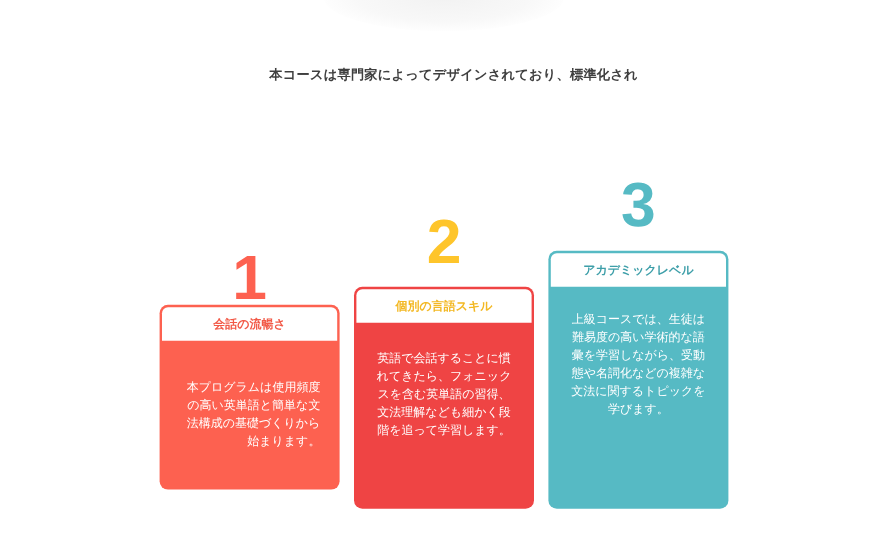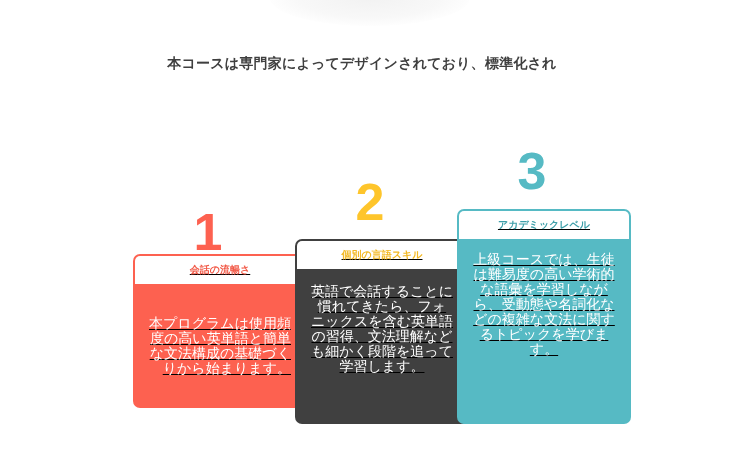--- a/index.html
+++ b/index.html
@@ -7,47 +7,47 @@
     width: 740px; height: 465px; position: relative; overflow: hidden;
     background: #ffffff;
     font-family: "DejaVu Sans", "Liberation Sans", sans-serif;
   }
   .top-glow {
     position: absolute; left: 270px; top: -30px; width: 200px; height: 56px;
     border-radius: 50%;
     background: radial-gradient(ellipse at center, #f2f2f2 0%, #f8f8f8 50%, rgba(255,255,255,0) 75%);
   }
   .intro {
-    position: absolute; left: 142px; top: 53px; width: 440px;
-    text-align: center; font-size: 14px; line-height: 20px; font-weight: bold;
+    position: absolute; left: 158px; top: 53px; width: 440px;
+    text-align: center; font-size: 11px; line-height: 20px; font-weight: bold;
     color: #3f3f3f; letter-spacing: 0.2px;
   }
   .level-num {
     position: absolute; width: 150px; text-align: center;
     font-family: "Liberation Sans", sans-serif; font-weight: bold;
     font-size: 52px; line-height: 52px;
   }
   .card {
-    position: absolute; width: 174px; border-radius: 7px;
-    box-sizing: border-box; overflow: hidden; text-decoration: underline;
+    position: absolute; width: 150px; border-radius: 7px;
+    box-sizing: border-box; overflow: hidden;
   }
   .card-header {
     background: #ffffff; height: 28px; margin: 2px 2px 0 2px;
     border-radius: 5px 5px 0 0;
     display: flex; align-items: center; justify-content: center;
     font-size: 10px; font-weight: bold;
   }
   .card-body {
-    color: #ffffff; font-size: 14px; line-height: 15px;
+    color: #ffffff; font-size: 10px; line-height: 15px;
     text-align: center; padding: 0 16px;
     display: flex; align-items: center; justify-content: center;
   }
   .c1 { left: 133px; top: 254px; height: 154px; background: #fd6150; }
   .c1 .card-header { color: #f25a48; }
-  .c2 { left: 295px; top: 239px; height: 185px; background: #404040; }
+  .c2 { left: 295px; top: 239px; height: 185px; background: #ef4444; }
   .c2 .card-header { color: #f3b823; }
   .c3 { left: 457px; top: 209px; height: 215px; background: #56bac4; }
   .c3 .card-header { color: #3e9fa9; }
 </style>
 </head>
 <body>
 
 <div class="top-glow"></div>
 
 <div class="intro">

